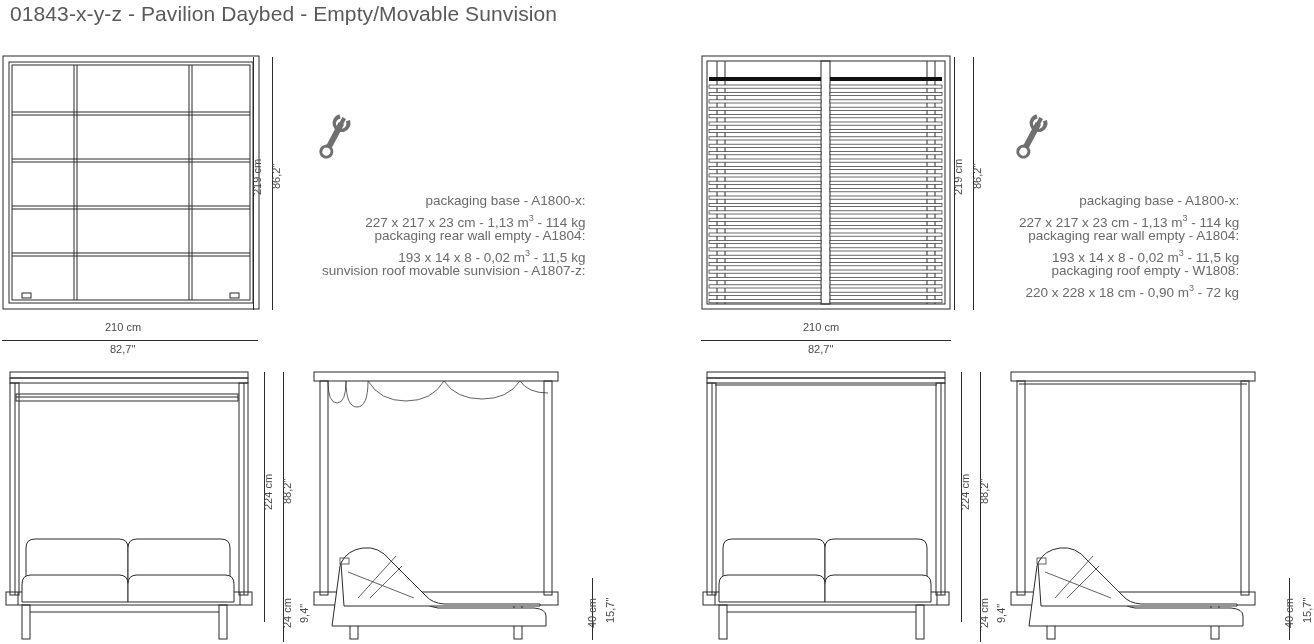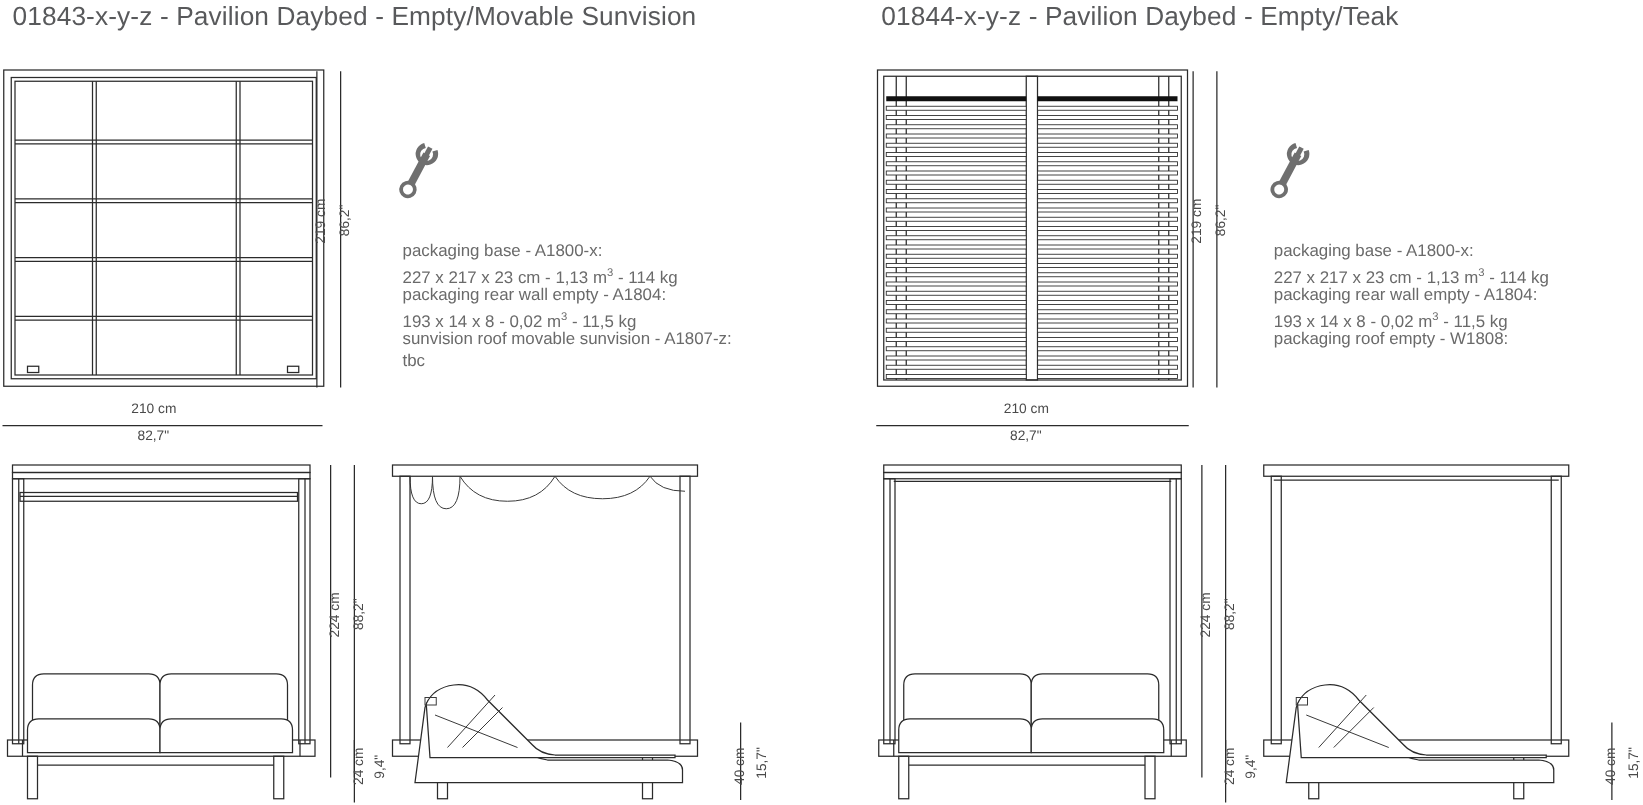--- a/index.html
+++ b/index.html
@@ -27,21 +27,21 @@
   .dimh{position:absolute;height:1px;background:#2b2b2b;}
   .dlabel{
     position:absolute;font-size:11px;color:#4a4a4a;white-space:nowrap;
     transform-origin:0 0;
   }
   .dlabel.rot{transform:rotate(-90deg);}
   .dlabel.flat{}
 
   
   .pkg{position:absolute;font-size:13.5px;line-height:17.6px;color:#6a6a6a;white-space:nowrap;}
-  .pkg div{height:17.6px;}
+  .pkg div{height:17.6px;text-align:right;}
   sup{font-size:9px;vertical-align:super;}
 
   
   .wrench{position:absolute;}
 
   svg{display:block;overflow:visible;}
   .st{fill:none;stroke:#2b2b2b;stroke-width:1;}
   .st-thin{fill:none;stroke:#3a3a3a;stroke-width:0.8;}
   .st-fill{fill:#ffffff;stroke:#2b2b2b;stroke-width:1;}
 </style>
@@ -96,21 +96,20 @@
         </g>
       </svg>
     </div>
 
     <div class="pkg" style="left:322px;top:192px;">
       <div>packaging base - A1800-x:</div>
       <div><span>227 x 217 x 23 cm - 1,13 m</span><sup>3</sup><span> - 114 kg</span></div>
       <div>packaging rear wall empty - A1804:</div>
       <div><span>193 x 14 x 8 - 0,02 m</span><sup>3</sup><span> - 11,5 kg</span></div>
       <div>sunvision roof movable sunvision - A1807-z:</div>
-      <div>tbc</div>
     </div>
 
     <div class="draw" style="left:4px;top:370px;">
       <svg width="250" height="274" viewBox="0 0 250 274">
 
         <rect class="st" x="6" y="2" width="238" height="6"></rect>
         <rect class="st" x="6" y="8" width="238" height="5"></rect>
 
         <rect class="st" x="12" y="24" width="222" height="7"></rect>
         <line class="st" x1="12" y1="27" x2="234" y2="27"></line>
@@ -174,21 +173,20 @@
       </svg>
     </div>
 
     <div class="dimv" style="left:592px;top:578px;height:62px;"></div>
     <div class="dlabel rot" style="left:586px;top:628px;">40 cm</div>
     <div class="dlabel rot" style="left:604px;top:623px;">15,7"</div>
   </div>
 
   <div class="panel right">
 
-    <div class="title" style="left:48px;">01844-x-y-z - Pavilion Daybed - Empty/Teak</div>
 
     <div class="draw" style="left:44px;top:55px;">
       <svg width="250" height="255" viewBox="0 0 250 255" id="teak-plan">
         <rect class="st" x="1" y="1" width="248" height="253"></rect>
         <rect class="st" x="6" y="6" width="238" height="243"></rect>
 
         <rect class="st" x="120" y="6" width="9" height="243"></rect>
 
         <line class="st" x1="16" y1="6" x2="16" y2="249"></line>
         <line class="st" x1="24" y1="6" x2="24" y2="249"></line>
@@ -282,20 +280,21 @@
         </g>
       </svg>
     </div>
 
     <div class="pkg" style="left:362px;top:192px;">
       <div>packaging base - A1800-x:</div>
       <div><span>227 x 217 x 23 cm - 1,13 m</span><sup>3</sup><span> - 114 kg</span></div>
       <div>packaging rear wall empty - A1804:</div>
       <div><span>193 x 14 x 8 - 0,02 m</span><sup>3</sup><span> - 11,5 kg</span></div>
       <div>packaging roof empty - W1808:</div>
+      <div><span>220 x 228 x 18 cm - 0,90 m</span><sup>3</sup><span> - 72 kg</span></div>
     </div>
 
     <div class="draw" style="left:44px;top:370px;">
       <svg width="250" height="274" viewBox="0 0 250 274">
         <rect class="st" x="6" y="2" width="238" height="6"></rect>
         <rect class="st" x="6" y="8" width="238" height="5"></rect>
         <line class="st" x1="14" y1="15" x2="236" y2="15"></line>
         <rect class="st" x="6" y="13" width="9" height="212"></rect>
         <rect class="st" x="235" y="13" width="9" height="212"></rect>
         <line class="st" x1="11" y1="13" x2="11" y2="225"></line>

